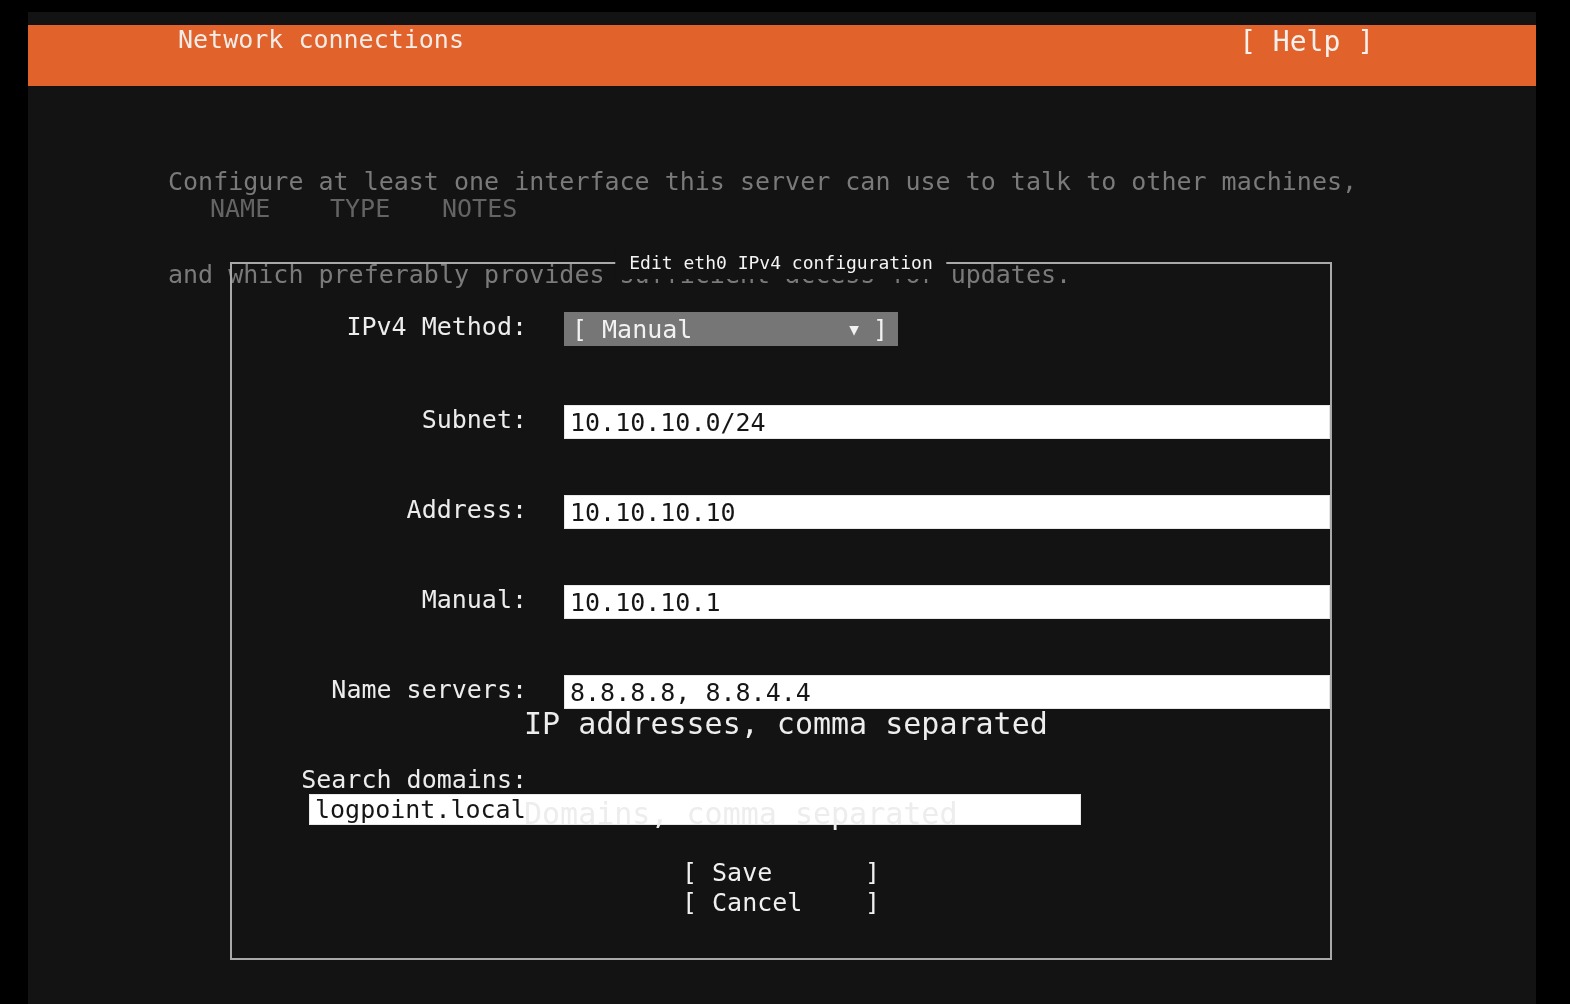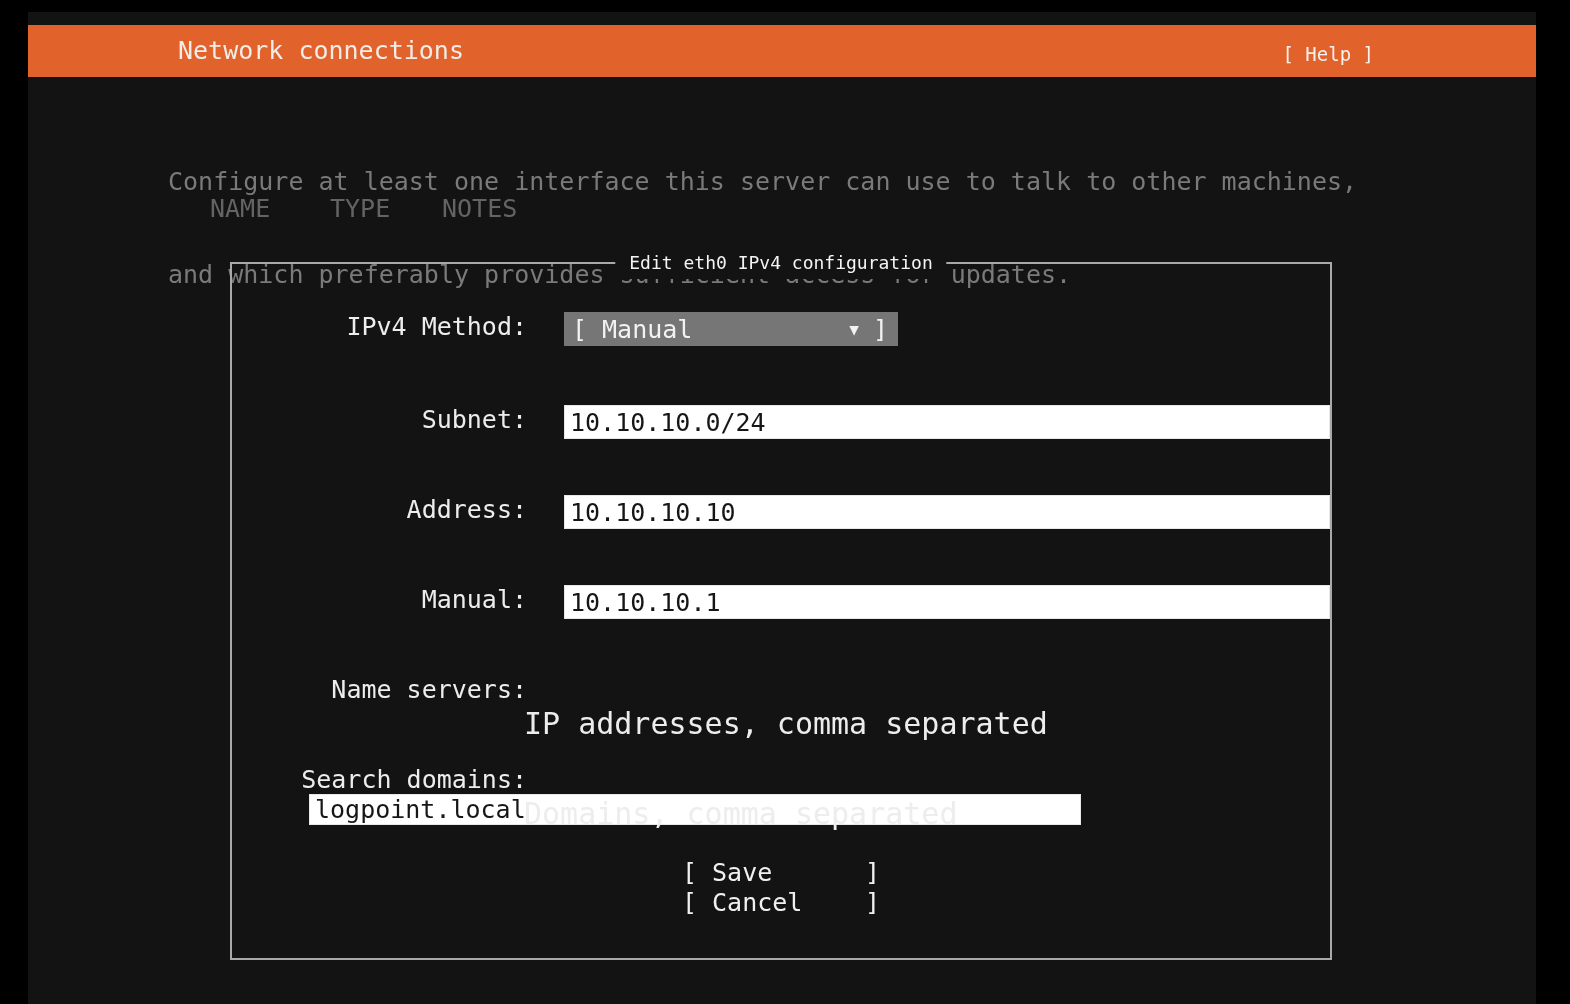--- a/index.html
+++ b/index.html
@@ -17,27 +17,27 @@
   html,body{width:1570px;height:1004px;background:#000;overflow:hidden;}
   body{font-family:"DejaVu Sans Mono","Liberation Mono",monospace;}
 
   .screen{
     position:absolute;left:28px;top:12px;width:1508px;height:992px;
     background:var(--screen-bg);
   }
 
   
   .header-bar{
-    position:absolute;left:0;top:13px;width:100%;height:52px;
+    position:absolute;left:0;top:13px;width:100%;height:61px;
     background:var(--accent);
-    display:flex;align-items:flex-end;justify-content:space-between;
-    padding:0 162px 12px 150px;
+    display:flex;align-items:flex-start;justify-content:space-between;
+    padding:0 162px 0 150px;
   }
   .header-title{color:#f3ece7;font-size:25px;white-space:pre;}
-  .header-help{color:#f7f1ed;font-size:19px;white-space:pre;cursor:pointer;}
+  .header-help{color:#f7f1ed;font-size:28px;white-space:pre;cursor:pointer;}
 
   
   .intro{position:absolute;left:140px;top:92px;color:var(--dim-text);
     font-size:25px;line-height:31px;white-space:pre;}
 
   
   .list-headers{position:absolute;top:182px;left:0;width:100%;height:30px;color:var(--dimmer-text);font-size:25px;}
   .col-name{position:absolute;left:182px;}
   .col-type{position:absolute;left:302px;}
   .col-notes{position:absolute;left:394px;margin-left:20px;}
@@ -138,20 +138,21 @@
       <input class="ctrl text-input" value="10.10.10.10" style="">
     </div>
 
     <div class="row row-gateway">
       <span class="lbl">Manual:</span>
       <input class="ctrl text-input" value="10.10.10.1" style="">
     </div>
 
     <div class="row row-nameservers">
       <span class="lbl">Name servers:</span>
+      <input class="ctrl text-input" value="8.8.8.8, 8.8.4.4" style="">
     </div>
     <div class="field-hint hint-ns">IP addresses, comma separated</div>
 
     <div class="row row-searchdomains">
       <span class="lbl">Search domains:</span>
       <input class="ctrl text-input" value="logpoint.local" style="">
     </div>
     <div class="field-hint hint-sd">Domains, comma separated</div>
 
     <div class="btn btn-save">

